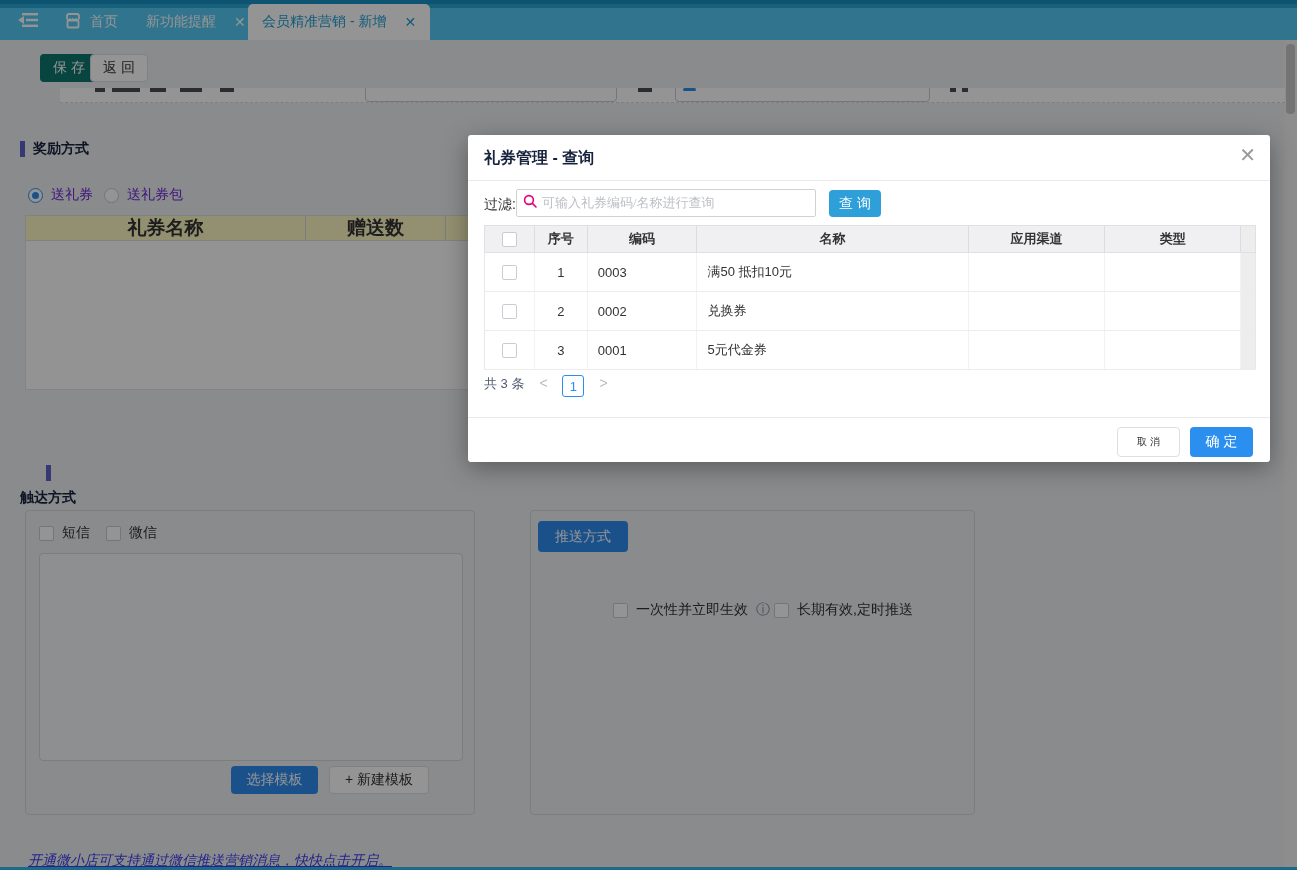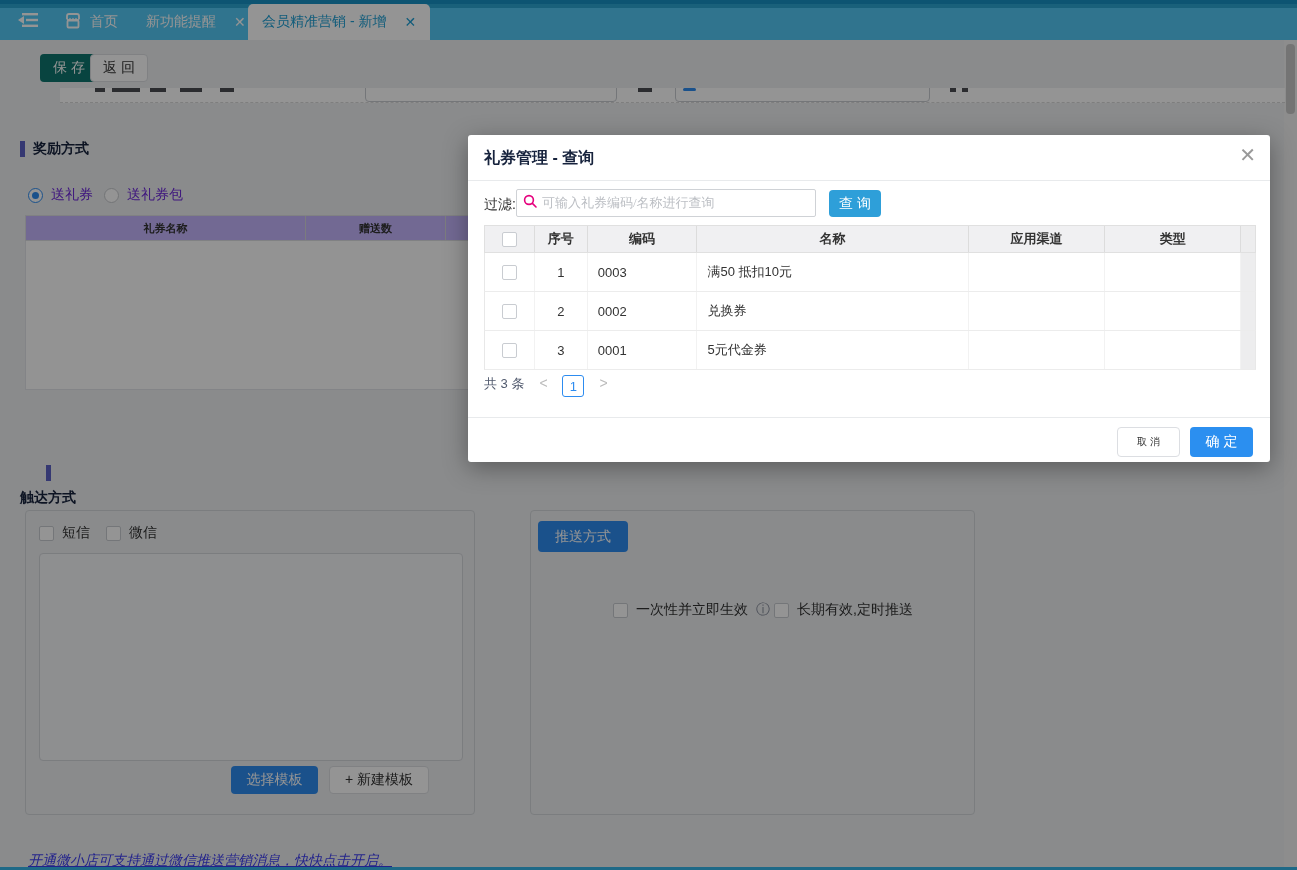--- a/index.html
+++ b/index.html
@@ -39,22 +39,22 @@
   .section-title { display:flex; align-items:center; gap:8px; }
   .section-bar { width:5px; height:16px; background:#5c61c4; }
   .section-text { font-size:14px; font-weight:bold; color:#17233d; }
 
   .radio { width:15px; height:15px; border-radius:50%; background:#fff; border:1px solid #c6c8cc;
            display:inline-flex; align-items:center; justify-content:center; }
   .radio.sel { border-color:#2d8cf0; }
   .radio.sel::after { content:""; width:7px; height:7px; border-radius:50%; background:#2d8cf0; }
   .radio-row { display:flex; align-items:center; gap:8px; font-size:14px; color:#6d28d9; }
 
-  .bg-table-head { display:flex; background:#c4b5fd; border:1px solid #dcdee2; height:26px;
-                   font-size:11px; font-weight:bold; color:#333; }
+  .bg-table-head { display:flex; background:#fef9c3; border:1px solid #dcdee2; height:26px;
+                   font-size:19px; font-weight:bold; color:#333; }
   .bg-th { display:flex; align-items:center; justify-content:center; border-right:1px solid #d4d6da; }
   .bg-table-body { background:#fdfdfd; border:1px solid #e2e4e8; border-top:none; }
 
   .panel { border:1px solid #d5d7db; border-radius:4px; background:transparent; }
   .checkbox { width:15px; height:15px; border:1px solid #c9ccd1; border-radius:2px; background:#fff; display:inline-block; }
   .cb-row { display:flex; align-items:center; gap:8px; font-size:14px; color:#333; }
   .textarea-box { border:1px solid #d5d7db; border-radius:4px; background:#f4f6f8; }
 
   .footer-link { font-size:14px; font-style:italic; color:#3c3cf0; text-decoration:underline; cursor:pointer; }
   .bottom-strip { left:0; bottom:0; width:1297px; height:3px; background:#35b6e8; }

